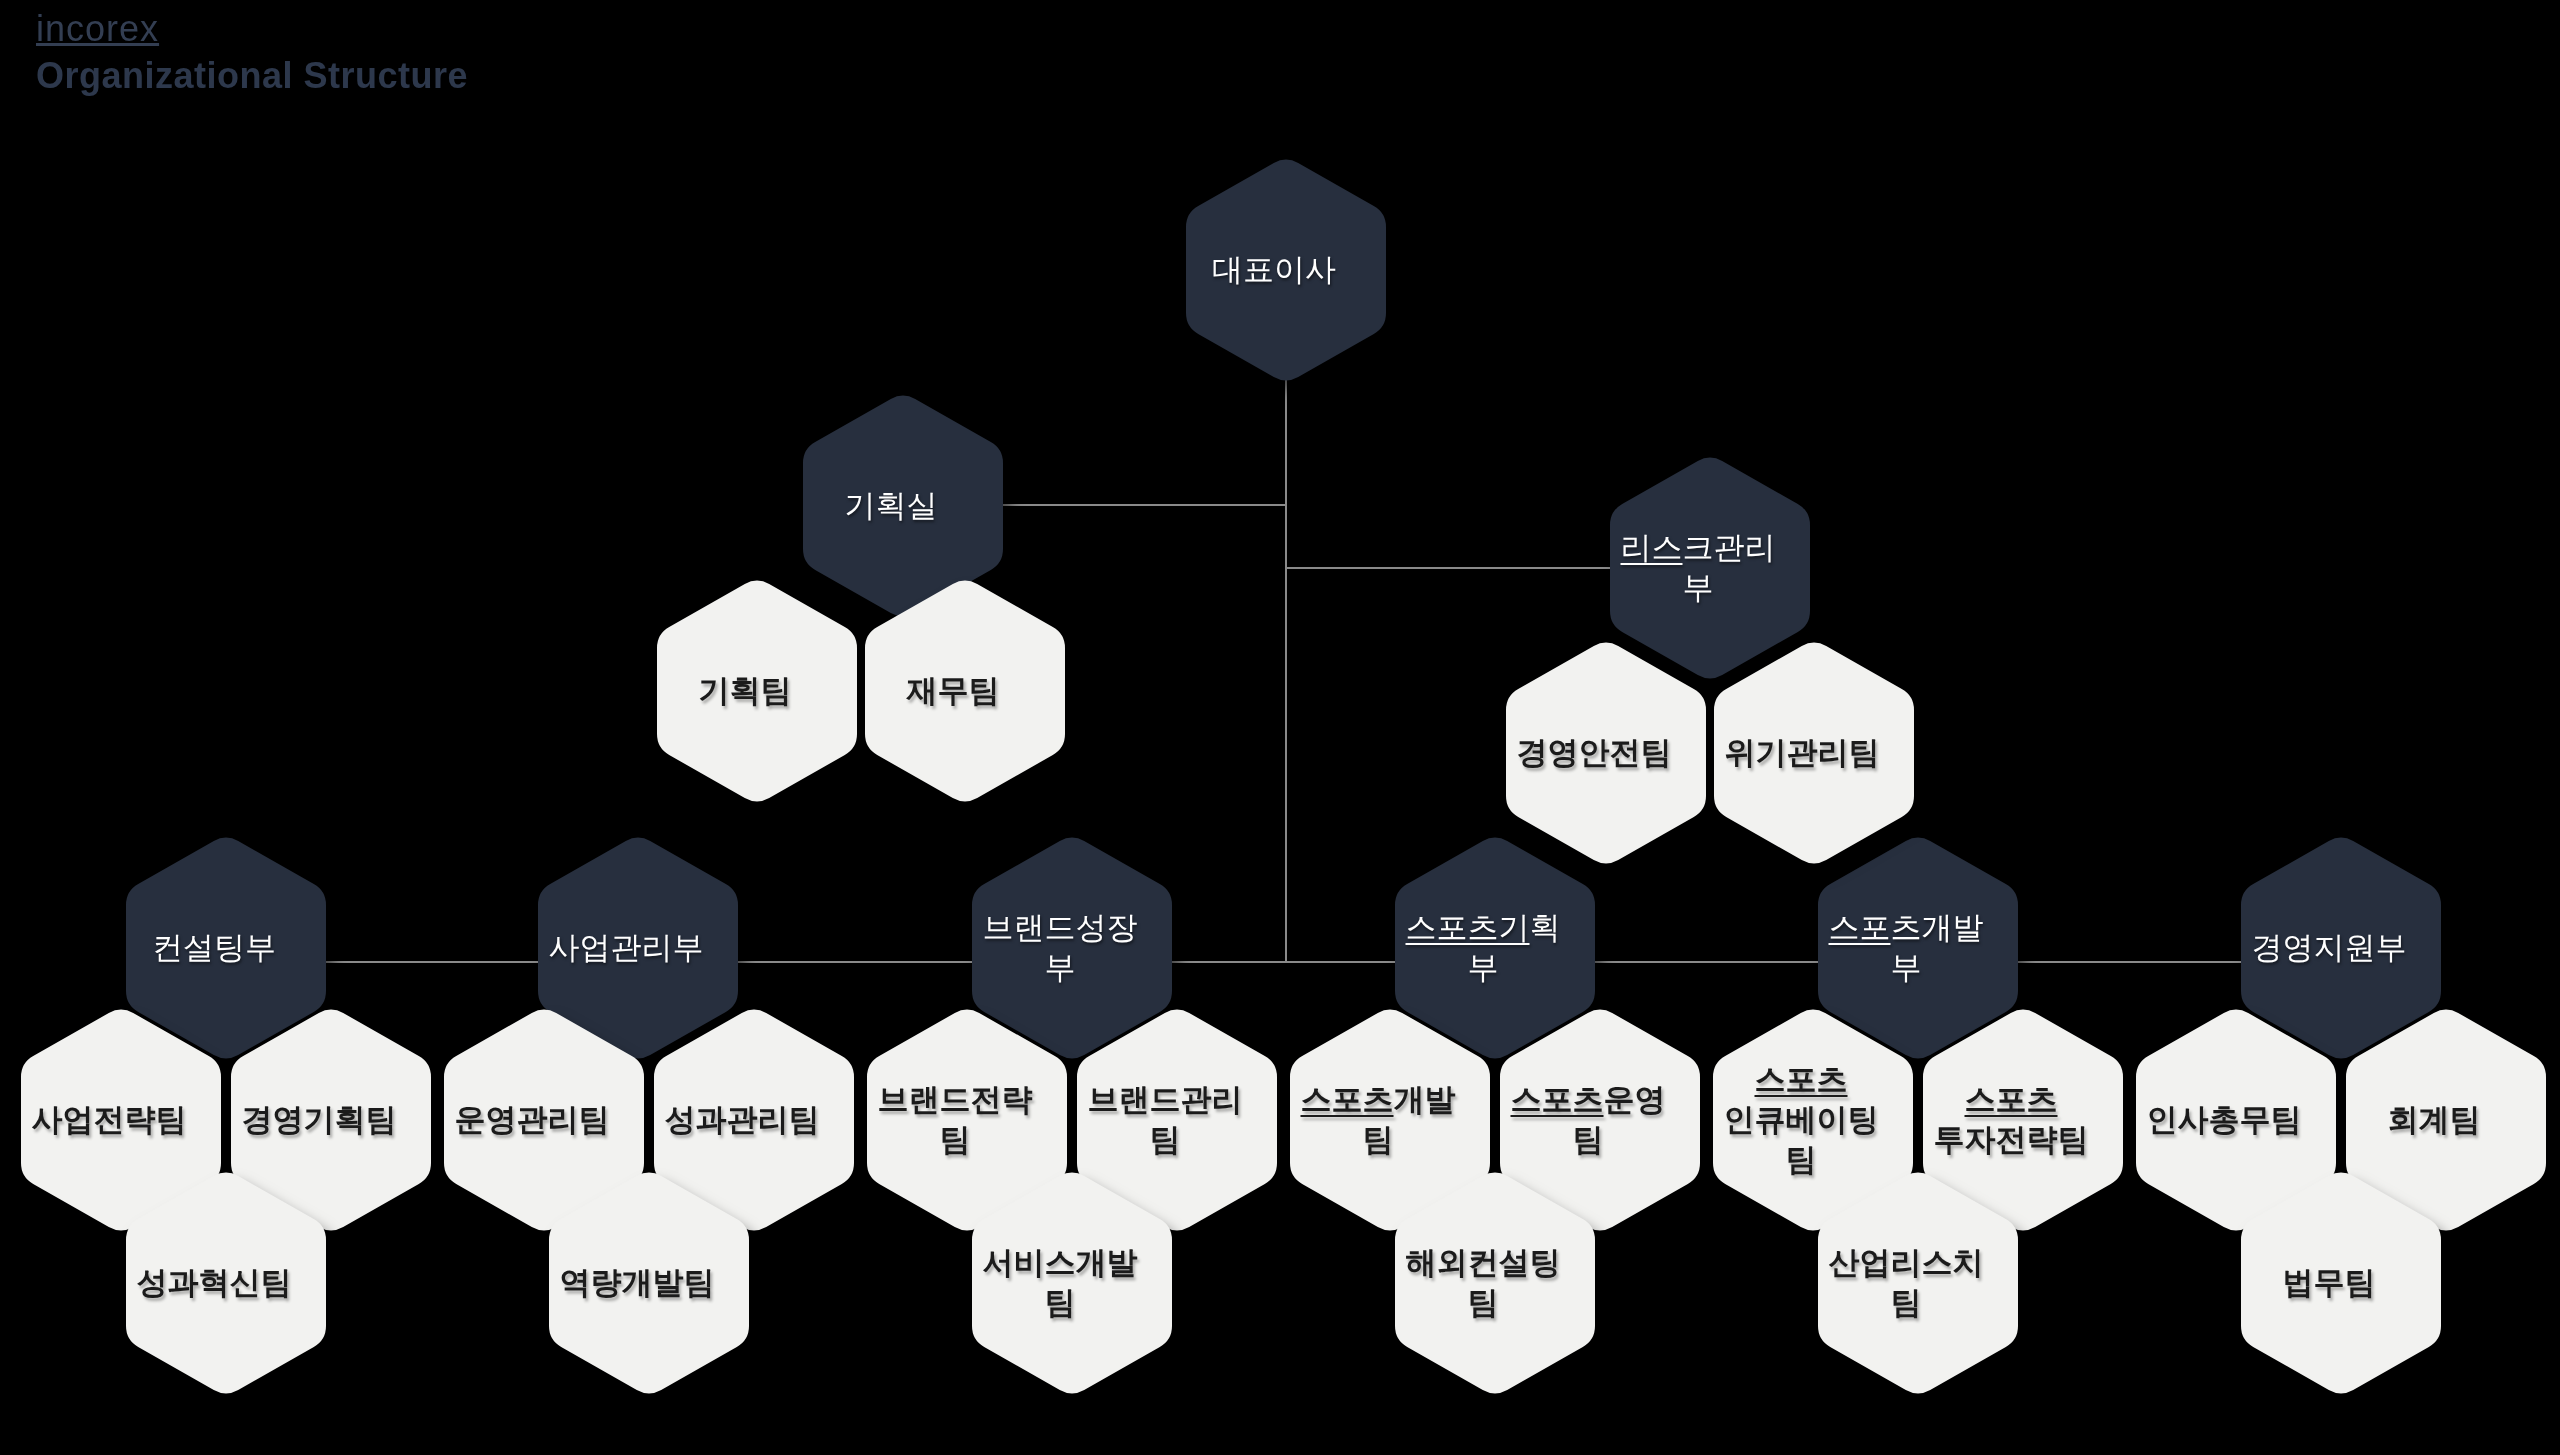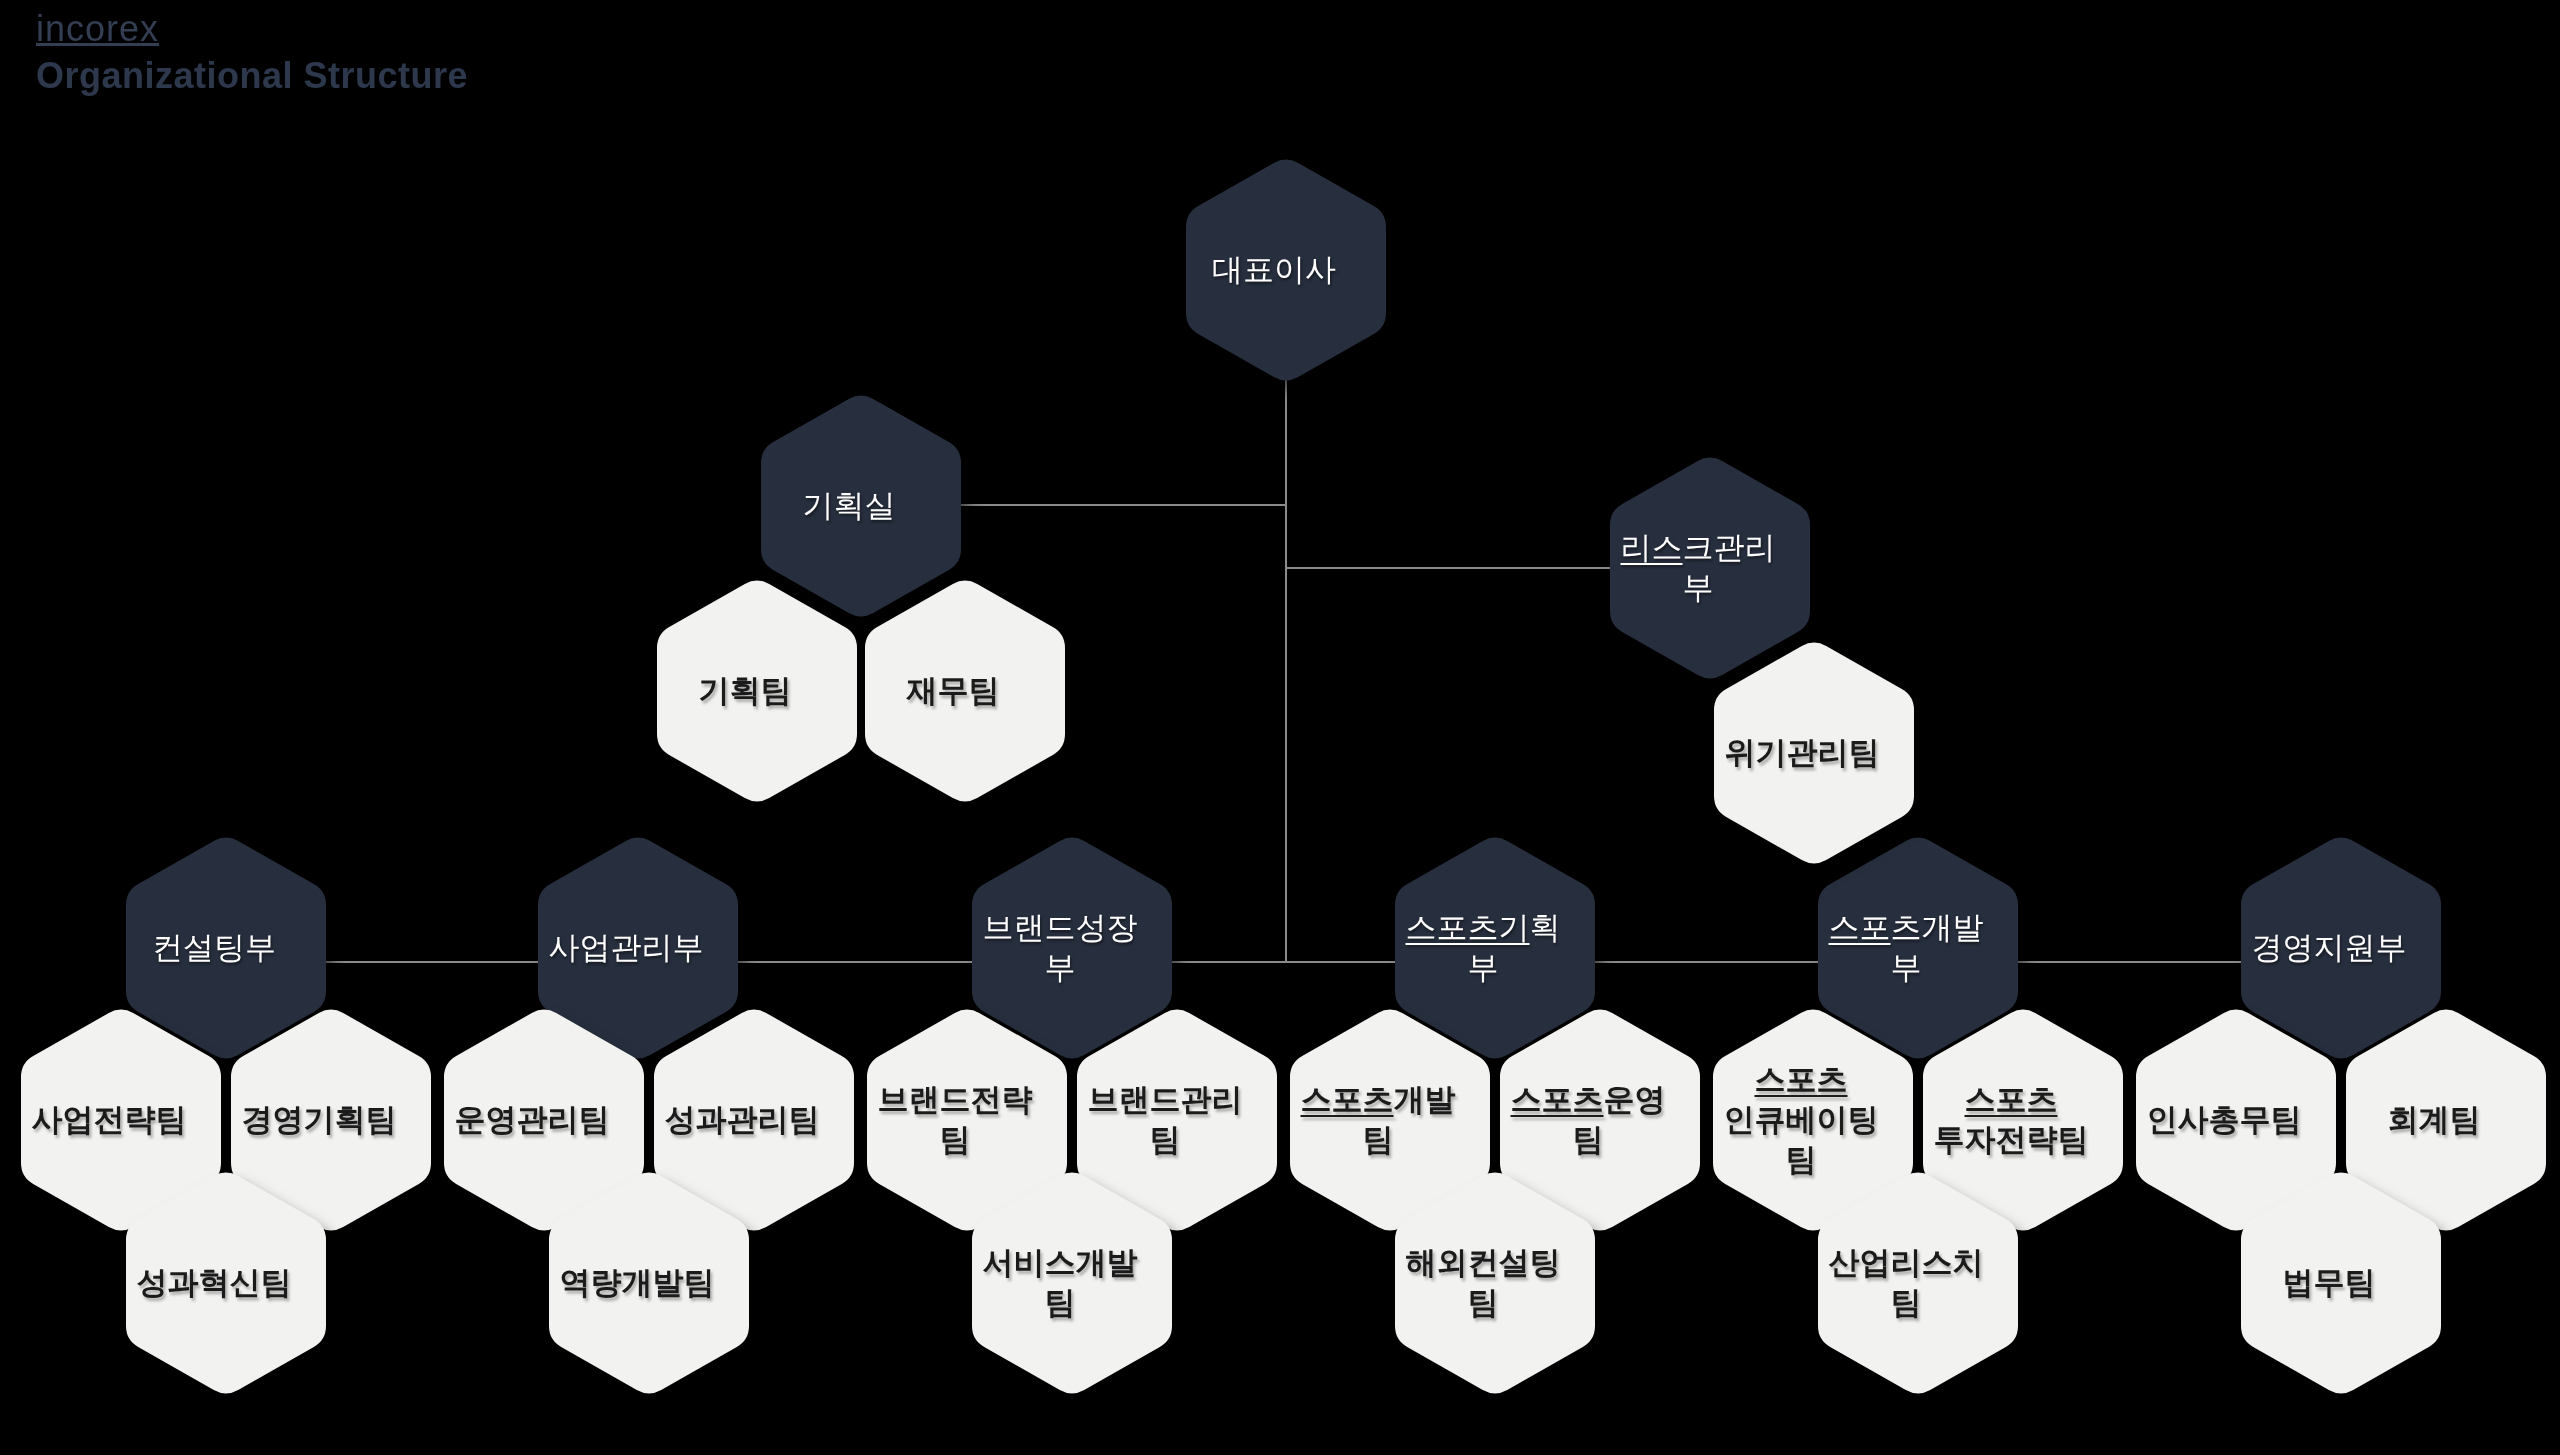--- a/index.html
+++ b/index.html
@@ -57,21 +57,21 @@
   <div class="hex dark" style="left:1186px;top:156px;">
     <svg viewBox="0 0 200 228">
         <path d="M 112.2 6.9 L 187.8 50.1 Q 200 57 200 71 L 200 157 Q 200 171 187.8 177.9 L 112.2 221.1 Q 100 228 87.8 221.1 L 12.2 177.9 Q 0 171 0 157 L 0 71 Q 0 57 12.2 50.1 L 87.8 6.9 Q 100 0 112.2 6.9 Z"></path>
       </svg>
     <div class="label">
         <div class="l1"><u></u><span>대표이사</span></div>
         <div class="l2"></div>
       </div>
   </div>
 
-  <div class="hex dark" style="left:761px;top:392px;">
+  <div class="hex dark" style="left:803px;top:392px;">
     <svg viewBox="0 0 200 228">
         <path d="M 112.2 6.9 L 187.8 50.1 Q 200 57 200 71 L 200 157 Q 200 171 187.8 177.9 L 112.2 221.1 Q 100 228 87.8 221.1 L 12.2 177.9 Q 0 171 0 157 L 0 71 Q 0 57 12.2 50.1 L 87.8 6.9 Q 100 0 112.2 6.9 Z"></path>
       </svg>
     <div class="label">
         <div class="l1"><u></u><span>기획실</span></div>
         <div class="l2"></div>
       </div>
   </div>
   <div class="hex light child" style="left:657px;top:577px;">
     <svg viewBox="0 0 200 228">
@@ -91,20 +91,29 @@
         <div class="l2"></div>
       </div>
   </div>
 
   <div class="hex dark" style="left:1610px;top:454px;">
     <svg viewBox="0 0 200 228">
         <path d="M 112.2 6.9 L 187.8 50.1 Q 200 57 200 71 L 200 157 Q 200 171 187.8 177.9 L 112.2 221.1 Q 100 228 87.8 221.1 L 12.2 177.9 Q 0 171 0 157 L 0 71 Q 0 57 12.2 50.1 L 87.8 6.9 Q 100 0 112.2 6.9 Z"></path>
       </svg>
     <div class="label">
         <div class="l1"><u>리스</u><span>크관리부</span></div>
+        <div class="l2"></div>
+      </div>
+  </div>
+  <div class="hex light child" style="left:1506px;top:639px;">
+    <svg viewBox="0 0 200 228">
+        <path d="M 112.2 6.9 L 187.8 50.1 Q 200 57 200 71 L 200 157 Q 200 171 187.8 177.9 L 112.2 221.1 Q 100 228 87.8 221.1 L 12.2 177.9 Q 0 171 0 157 L 0 71 Q 0 57 12.2 50.1 L 87.8 6.9 Q 100 0 112.2 6.9 Z"></path>
+      </svg>
+    <div class="label">
+        <div class="l1"><u></u><span>경영안전팀</span></div>
         <div class="l2"></div>
       </div>
   </div>
   <div class="hex light child" style="left:1714px;top:639px;">
     <svg viewBox="0 0 200 228">
         <path d="M 112.2 6.9 L 187.8 50.1 Q 200 57 200 71 L 200 157 Q 200 171 187.8 177.9 L 112.2 221.1 Q 100 228 87.8 221.1 L 12.2 177.9 Q 0 171 0 157 L 0 71 Q 0 57 12.2 50.1 L 87.8 6.9 Q 100 0 112.2 6.9 Z"></path>
       </svg>
     <div class="label">
         <div class="l1"><u></u><span>위기관리팀</span></div>
         <div class="l2"></div>

